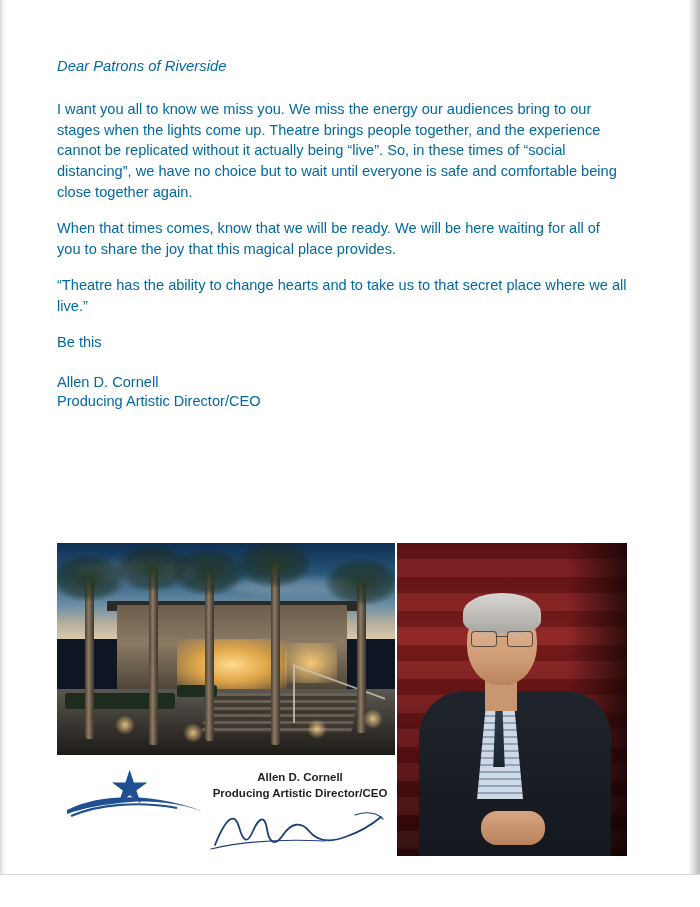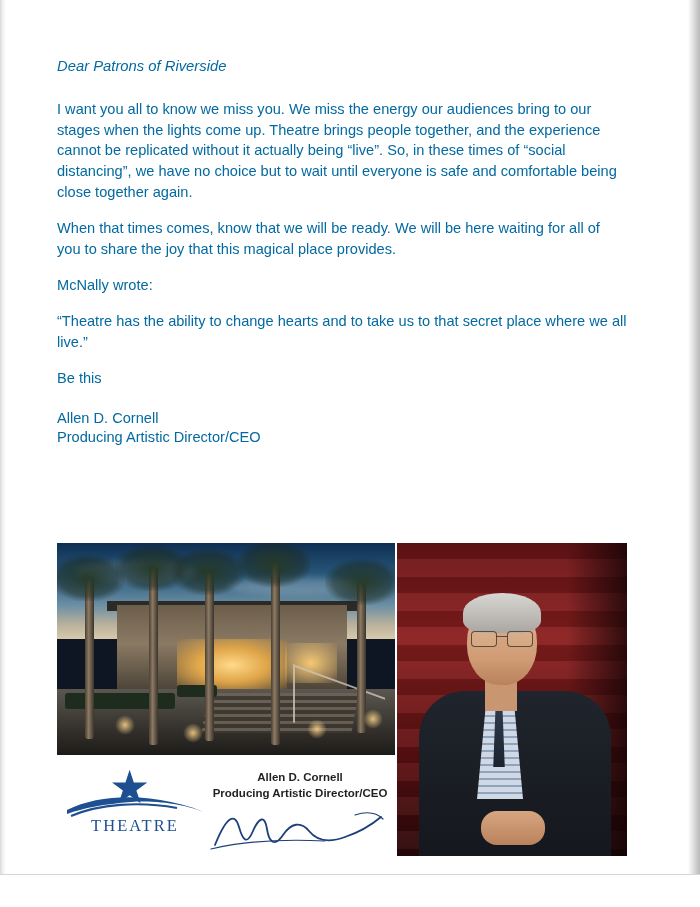--- a/index.html
+++ b/index.html
@@ -374,21 +374,20 @@
 <div class="page">
 
   <div class="page-edge-left"></div>
   <div class="page-edge-right"></div>
 
   <div class="content">
     <div class="letter">
       <p class="salutation">Dear Patrons of Riverside</p>
       <p>I want you all to know we miss you.  We miss the energy our audiences bring to our stages when the lights come up. Theatre brings people together, and the experience cannot be replicated without it actually being “live”. So, in these times of “social distancing”, we have no choice but to wait until everyone is safe and comfortable being close together again.</p>
       <p>When that times comes, know that we will be ready.  We will be here waiting for all of you to share the joy that this magical place provides.</p>
-      <p>McNally wrote:</p>
       <p>“Theatre has the ability to change hearts and to take us to that secret place where we all live.”</p>
       <p class="signoff">Be this</p>
       <div class="signature-block">
         <div>Allen D. Cornell</div>
         <div>Producing Artistic Director/CEO</div>
       </div>
     </div>
   </div>
 
   <div class="images">
@@ -445,21 +444,20 @@
 
   <div class="footer-row">
 
     <div class="logo">
       <div class="logo-star">★</div>
       <svg class="logo-swoosh" viewBox="0 0 140 26">
         <path d="M2 18 C 30 4, 70 2, 106 10 C 120 13, 130 16, 138 20 C 124 14, 96 8, 66 10 C 40 12, 18 16, 2 22 Z" fill="#1d4f91"></path>
         <path d="M6 24 C 34 12, 74 9, 112 16" stroke="#1d4f91" stroke-width="2.2" fill="none"></path>
       </svg>
       <div class="logo-text">
-        <div>THEATRE</div>
       </div>
     </div>
 
     <div class="sig-area">
       <div class="sig-name">Allen D. Cornell</div>
       <div class="sig-title">Producing Artistic Director/CEO</div>
       <div class="sig-mark">
         <svg viewBox="0 0 190 52" width="190" height="52">
           <path d="M10 40 C 22 10, 30 8, 34 22 C 38 36, 42 40, 48 26 C 54 12, 60 10, 62 24 C 64 38, 70 42, 78 30 C 86 18, 96 16, 104 26 C 112 36, 124 38, 140 32 C 152 28, 164 22, 176 12" fill="none" stroke="#1d3f7a" stroke-width="1.8" stroke-linecap="round"></path>
           <path d="M6 44 C 40 36, 80 34, 120 36" fill="none" stroke="#1d3f7a" stroke-width="1.2" stroke-linecap="round"></path>

